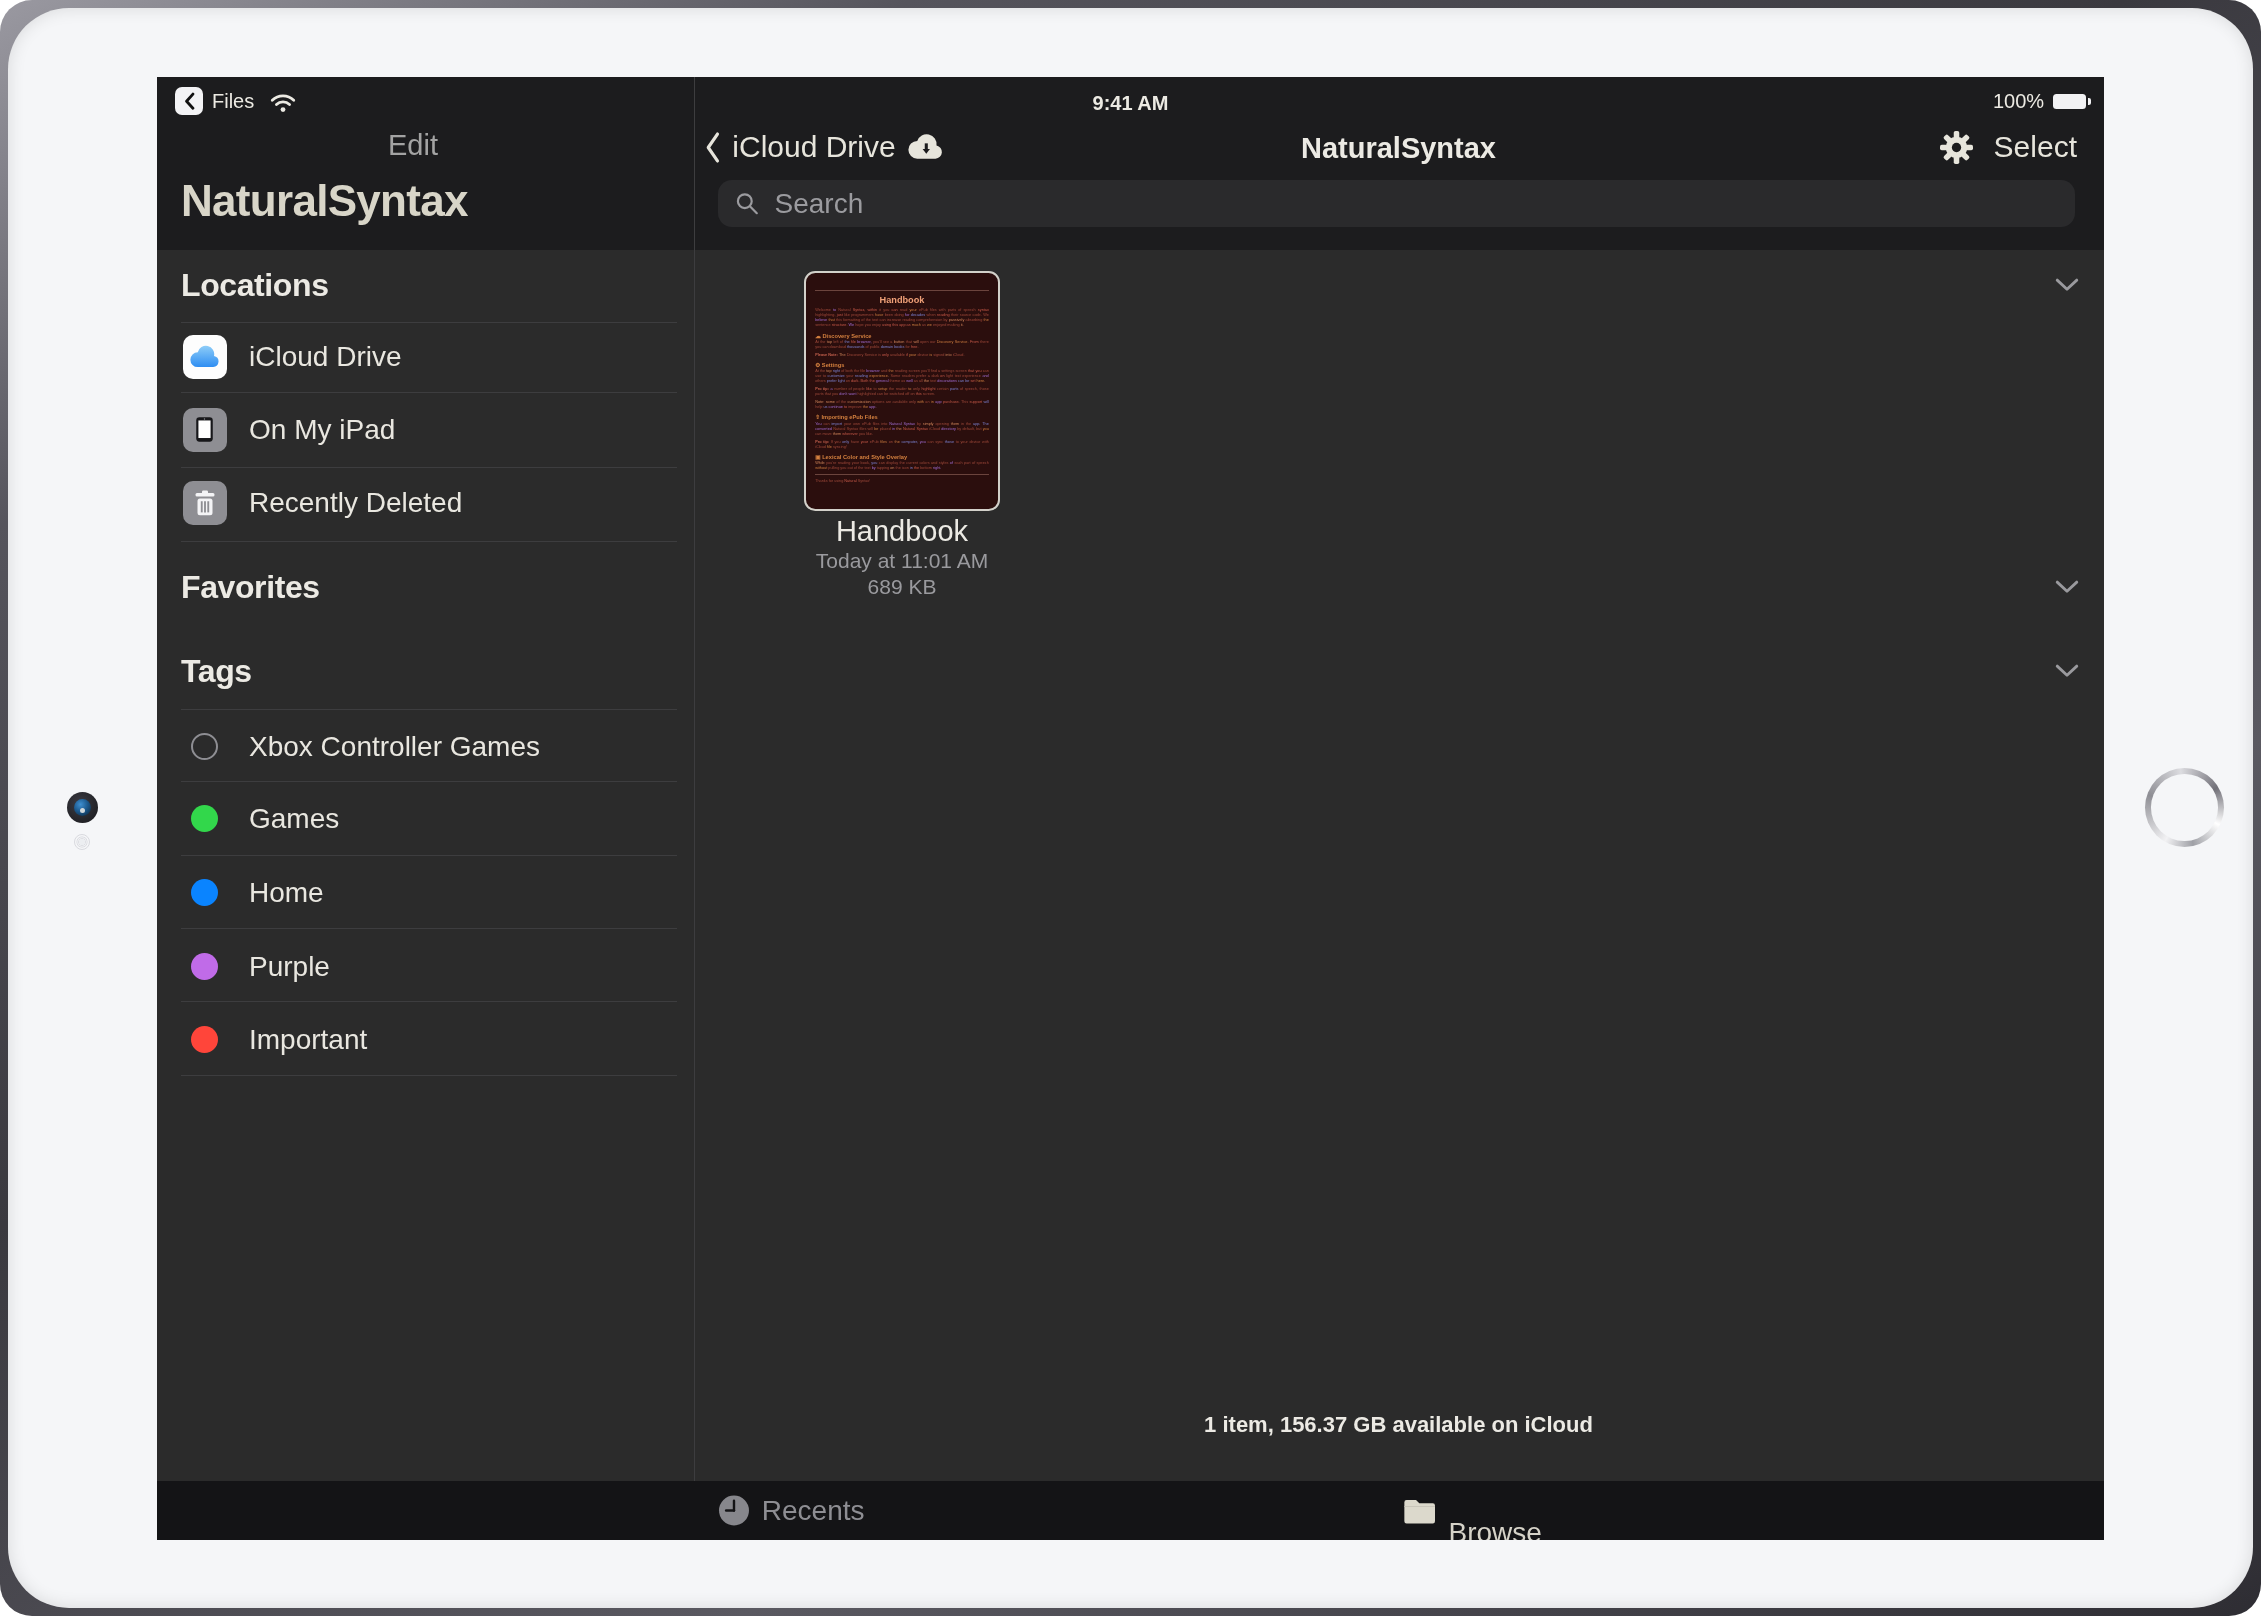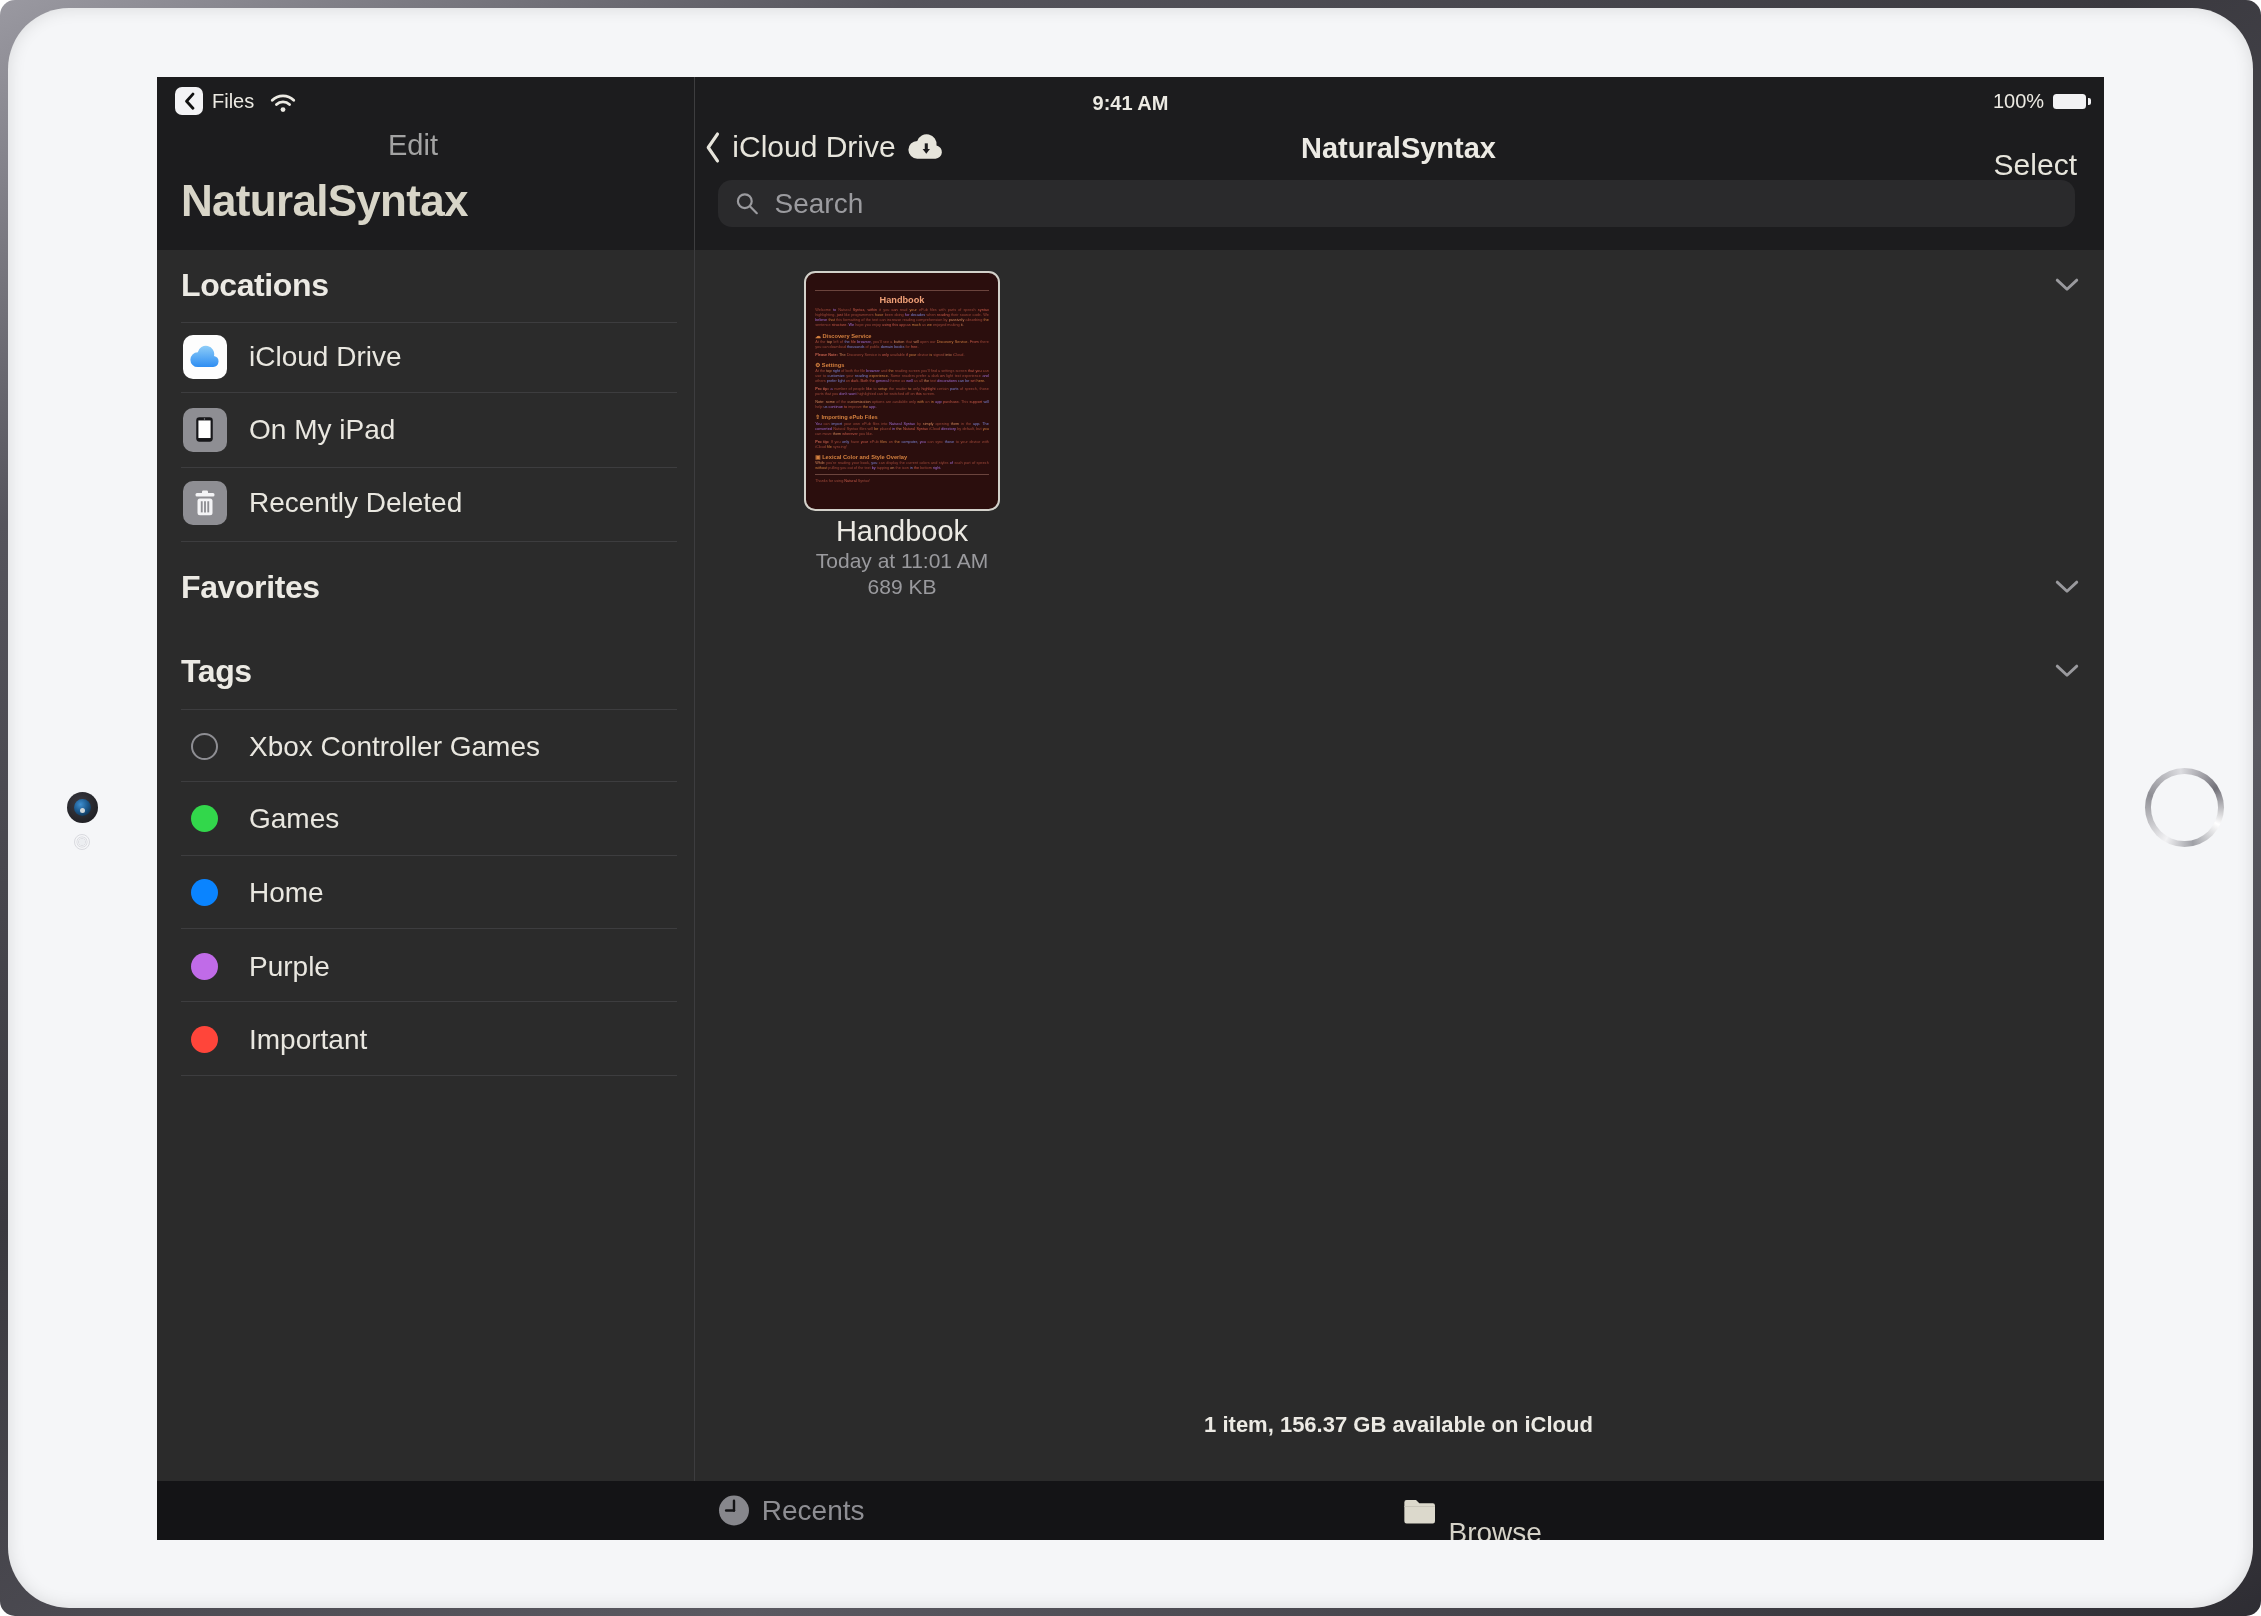--- a/index.html
+++ b/index.html
@@ -1,20 +1,20 @@
 <!DOCTYPE html>
 <html style="font-size:11.3px"><head>
 <meta charset="utf-8">
 <style>
   html,body{margin:0;padding:0;background:#ffffff;width:2261px;height:1616px;overflow:hidden;
     font-family:"Liberation Sans", sans-serif;-webkit-font-smoothing:antialiased;}
   .stage{position:relative;width:2261px;height:1616px;}
 
   
-  .device{position:absolute;inset:0;border-radius:15px;
+  .device{position:absolute;inset:0;border-radius:32px;
     background:linear-gradient(150deg,#9a99a1 0%,#55545c 18%,#3a393f 42%,#5a5961 70%,#2e2d33 100%);}
   .bezel{position:absolute;inset:7.8px;border-radius:61px;background:#f5f6f8;
     box-shadow:inset 0 0 17px rgba(0,0,0,.12);}
   .camera{position:absolute;left:67px;top:792px;width:31px;height:31px;border-radius:50%;
     background:radial-gradient(circle at 42% 38%,#3c3c44 0%,#26262b 60%,#17171b 100%);}
   .camera .lens{position:absolute;left:7px;top:7px;width:17px;height:17px;border-radius:50%;
     background:radial-gradient(circle at 38% 32%,#3f8fd0 0%,#1c5a8f 45%,#0a2033 100%);}
   .camera .glint{position:absolute;left:12.8px;top:15.6px;width:5px;height:5px;border-radius:50%;background:#cfd6da;}
   .sensor{position:absolute;left:74px;top:834px;width:14px;height:14px;border-radius:50%;
     border:1.4px solid #d9dadf;background:radial-gradient(circle,#eceef1 30%,#d9dadf 34%,#f3f4f6 42%,#dcdde2 52%,#f5f6f8 60%);}
@@ -36,21 +36,21 @@
   .status-right{position:absolute;right:18.4px;top:12.8px;display:flex;align-items:center;gap:8.5px;margin-left:44px;}
   .batt-pct{font-size:20px;color:#eceae3;}
   .battery{position:relative;width:33px;height:15.6px;background:#f2f2f4;border-radius:3.5px;}
   .battery::after{content:"";position:absolute;right:-5px;top:4.3px;width:2.8px;height:7px;border-radius:0 2.1px 2.1px 0;background:#f2f2f4;}
 
   
   .edit-btn{position:absolute;left:0;top:52px;width:512px;text-align:center;font-size:29px;color:#a3a3a3;}
   .breadcrumb{position:absolute;left:547px;top:50px;display:flex;align-items:center;gap:11.3px;height:40px;}
   .breadcrumb .label{font-size:30px;color:#e7e5dc;}
   .nav-title{position:absolute;left:537px;top:55px;width:1409px;text-align:center;font-size:29px;font-weight:700;color:#eceae4;}
-  .nav-right{position:absolute;right:27px;top:50px;display:flex;align-items:center;gap:21px;height:40px;flex-direction:column;}
+  .nav-right{position:absolute;right:27px;top:50px;display:flex;align-items:center;gap:21px;height:40px;}
   .select-btn{font-size:30px;color:#e7e5dc;}
 
   
   .search-field{position:absolute;left:561px;top:103px;width:1357px;height:47px;border-radius:14px;background:#2a2a2c;
     display:flex;align-items:center;gap:12.8px;padding:0 17px;box-sizing:border-box;}
   .search-field input{background:transparent;border:none;outline:none;font-size:28px;color:#e7e5dc;width:100%;
     font-family:"Liberation Sans",sans-serif;}
   .search-field input::placeholder{color:#9b9b9f;opacity:1;}
 
   

